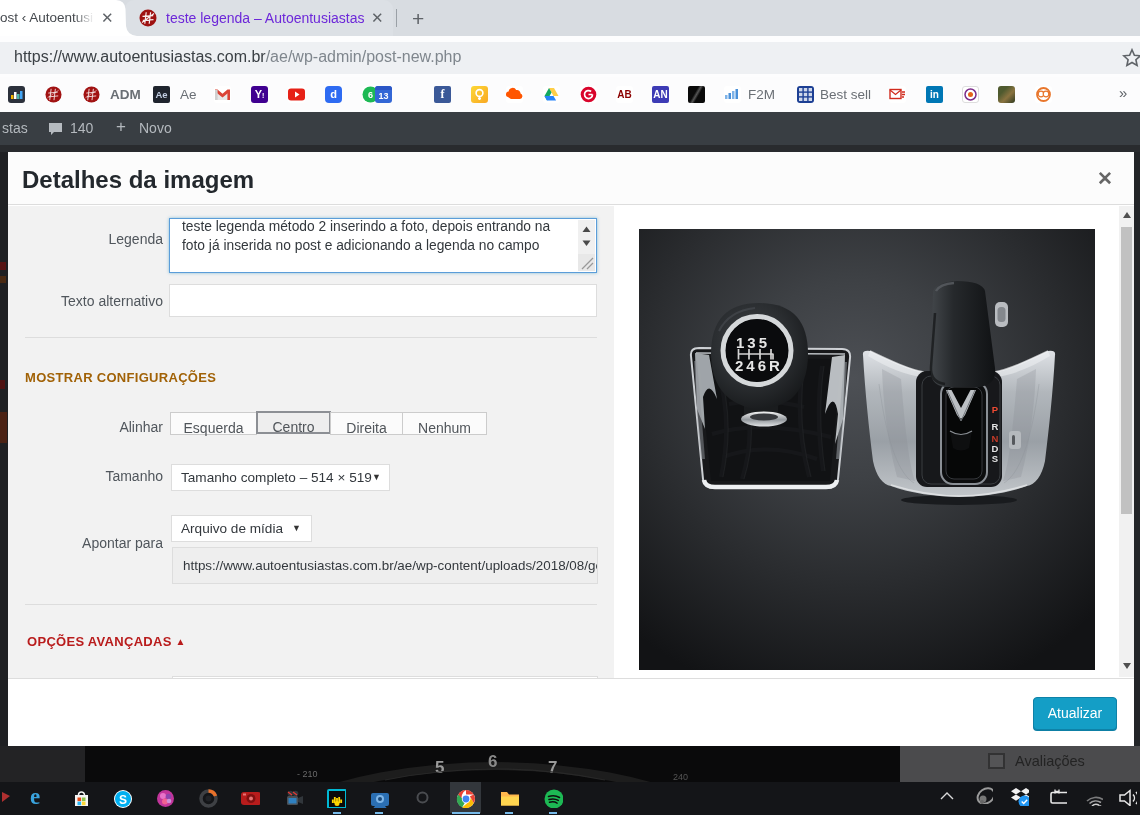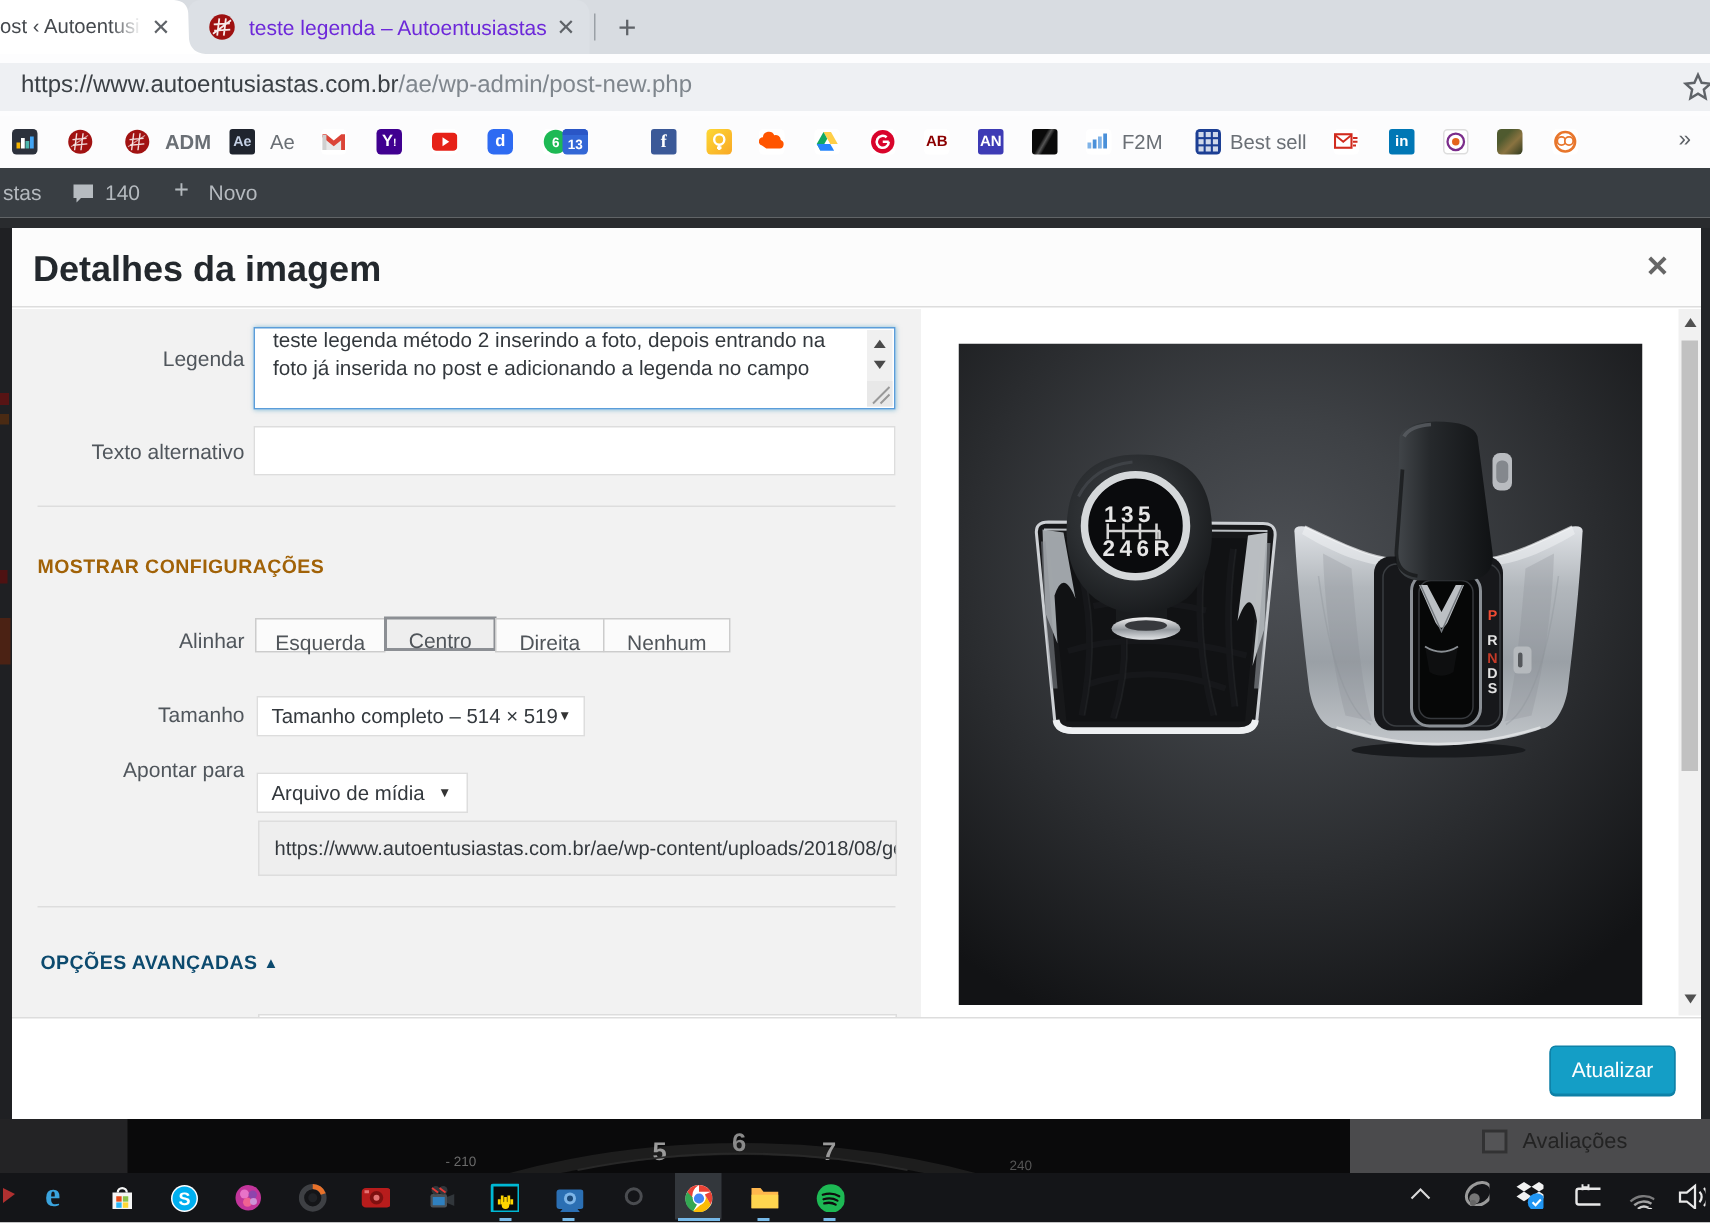--- a/index.html
+++ b/index.html
@@ -244,25 +244,25 @@
   <div class="abs" id="alt"></div>
   <div class="sep" style="top:131px;"></div>
   <span class="shead" style="left:17px; top:164px;">MOSTRAR CONFIGURAÇÕES</span>
   <span class="lbl" style="left:0; top:213px; width:155px;">Alinhar</span>
   <div class="btng" style="left:162px; top:206px; width:87px; line-height:31px;">Esquerda</div>
   <div class="btng" id="bcentro" style="left:248px; top:205px; width:75px; line-height:29px;">Centro</div>
   <div class="btng" style="left:322px; top:206px; width:73px; line-height:31px;">Direita</div>
   <div class="btng" style="left:394px; top:206px; width:85px; line-height:31px;">Nenhum</div>
   <span class="lbl" style="left:0; top:262px; width:155px;">Tamanho</span>
   <div class="sel" style="left:163px; top:258px; width:219px; padding:5px 0 0 9px;">Tamanho completo – 514 × 519<span style="position:absolute; right:8px; top:7px; font-size:9px; color:#333;">▼</span></div>
-  <span class="lbl" style="left:0; top:299px; width:155px;">Apontar para</span>
+  <span class="lbl" style="left:0; top:329px; width:155px;">Apontar para</span>
   <div class="sel" style="left:163px; top:309px; width:141px; padding:5px 0 0 9px;">Arquivo de mídia<span style="position:absolute; right:10px; top:7px; font-size:9px; color:#333;">▼</span></div>
   <div class="abs" id="urlinput">https://www.autoentusiastas.com.br/ae/wp-content/uploads/2018/08/gear.jpg</div>
   <div class="sep" style="top:398px;"></div>
-  <span class="shead" style="left:19px; top:428px; color:#0c4a6e;">OPÇÕES AVANÇADAS <span style="font-size:10px; position:relative; top:-1px;">▲</span></span>
+  <span class="shead" style="left:19px; top:428px; color:#b91c1c;">OPÇÕES AVANÇADAS <span style="font-size:10px; position:relative; top:-1px;">▲</span></span>
   <div class="abs" style="left:164px; top:470px; width:426px; height:2px; background:#fff; border:1px solid #ddd; border-bottom:none;"></div>
 </div>
 <div class="abs" id="rightcol"></div>
 <svg class="abs" id="gearimg" style="left:639px; top:229px;" width="456" height="441" viewBox="0 0 456 441">
 <defs>
   <radialGradient id="bgglow" cx="47%" cy="34%" r="75%">
     <stop offset="0%" stop-color="#4d5055"></stop>
         <stop offset="30%" stop-color="#3e4145"></stop>
         <stop offset="62%" stop-color="#2a2c2f"></stop>
         <stop offset="100%" stop-color="#121315"></stop>

